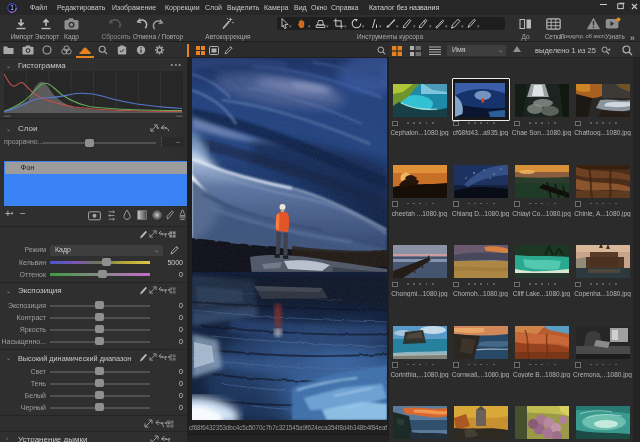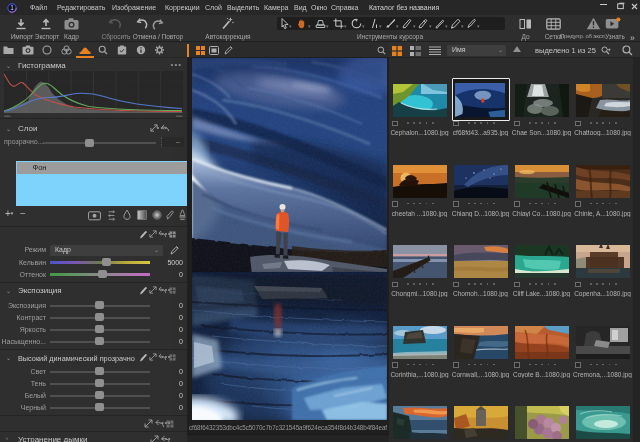--- a/index.html
+++ b/index.html
@@ -278,21 +278,21 @@
     </svg>
     <span class="abs" style="right:5px;top:81px;color:#8f8f8f;font-size:8px;letter-spacing:1px">•••</span>
 
     <div class="abs" style="left:4px;top:96px;font-size:7px;color:#9a9a9a">прозрачно...</div>
     <div class="abs" style="left:43px;top:100px;width:113px;height:1.5px;background:#505050"></div>
     <div class="abs" style="left:85px;top:96.5px;width:9px;height:8px;background:#8f8f8f;border-radius:2px"></div>
     <div class="abs" style="left:161px;top:95px;width:23px;height:10px;background:#292929;border-left:1px dotted #555"></div>
     <span class="abs" style="left:176px;top:96px;color:#9a9a9a;font-size:7px">–</span>
 
 
-    <div class="abs" style="left:16px;top:119px;width:187px;height:45px;background:#7dd3fc">
+    <div class="abs" style="left:4px;top:119px;width:187px;height:45px;background:#3b82f6">
       <div class="abs" style="left:0.5px;top:0.5px;width:186px;height:12.5px;background:#9c9c9c;color:#1f1f1f;font-size:7.5px;line-height:12.5px"><span style="margin-left:16px">Фон</span></div>
     </div>
 
     <div class="abs" style="left:5px;top:166px;color:#b9b9b9;font-size:10px;line-height:11px">+<span style="font-size:5px;vertical-align:2px">▾</span></div>
     <div class="abs" style="left:20px;top:166px;color:#b9b9b9;font-size:10px;line-height:11px">−</div>
     <svg class="abs" style="left:88px;top:169px" width="13" height="10" viewBox="0 0 13 10">
       <rect x="0.6" y="0.8" width="11.8" height="8" rx="1.2" fill="none" stroke="#a2a2a2" stroke-width="1"></rect>
       <circle cx="6.5" cy="4.8" r="2" fill="#a2a2a2"></circle>
     </svg>
     <svg class="abs" style="left:106px;top:168px" width="11" height="11" viewBox="0 0 11 11">
@@ -410,21 +410,21 @@
     <div class="slrow" style="top:295px">
         <span class="lab">Насыщенно...</span>
         <div class="track"></div>
         <div class="thumb" style="left:95px"></div>
         <span class="val">0</span>
       </div>
     <div class="divline" style="top:307px"></div>
 
     <div class="sechead" style="top:309px">
         <span class="chev">⌄</span>
-        <span class="tt" style="font-size:7.3px;top:2.5px">Высокий динамический прозрачно</span>
+        <span class="tt" style="font-size:7.3px;top:2.5px">Высокий динамический диапазон</span>
       </div>
     <svg class="abs" style="left:139px;top:311px" width="9" height="9" viewBox="0 0 9 9">
       <path d="M1 8.5 L1.8 6 L6.3 1.3 C7 0.6 8.3 1.8 7.6 2.6 L3.2 7.4 Z" fill="#b9b9b9"></path>
     </svg>
     <svg class="abs" style="left:149px;top:311px" width="8" height="8" viewBox="0 0 9 9">
       <path d="M1 8 L8 1 M1 8 V4.5 M1 8 H4.5 M8 1 H4.5 M8 1 V4.5" stroke="#9a9a9a" stroke-width="1"></path>
     </svg>
     <svg class="abs" style="left:158px;top:311px" width="9" height="8" viewBox="0 0 10 9">
       <path d="M3.5 1 L1 3.5 L3.5 6" stroke="#9a9a9a" stroke-width="1" fill="none"></path>
       <path d="M1 3.5 C5 3.5 8 4 8.5 8" stroke="#9a9a9a" stroke-width="1" fill="none"></path>

